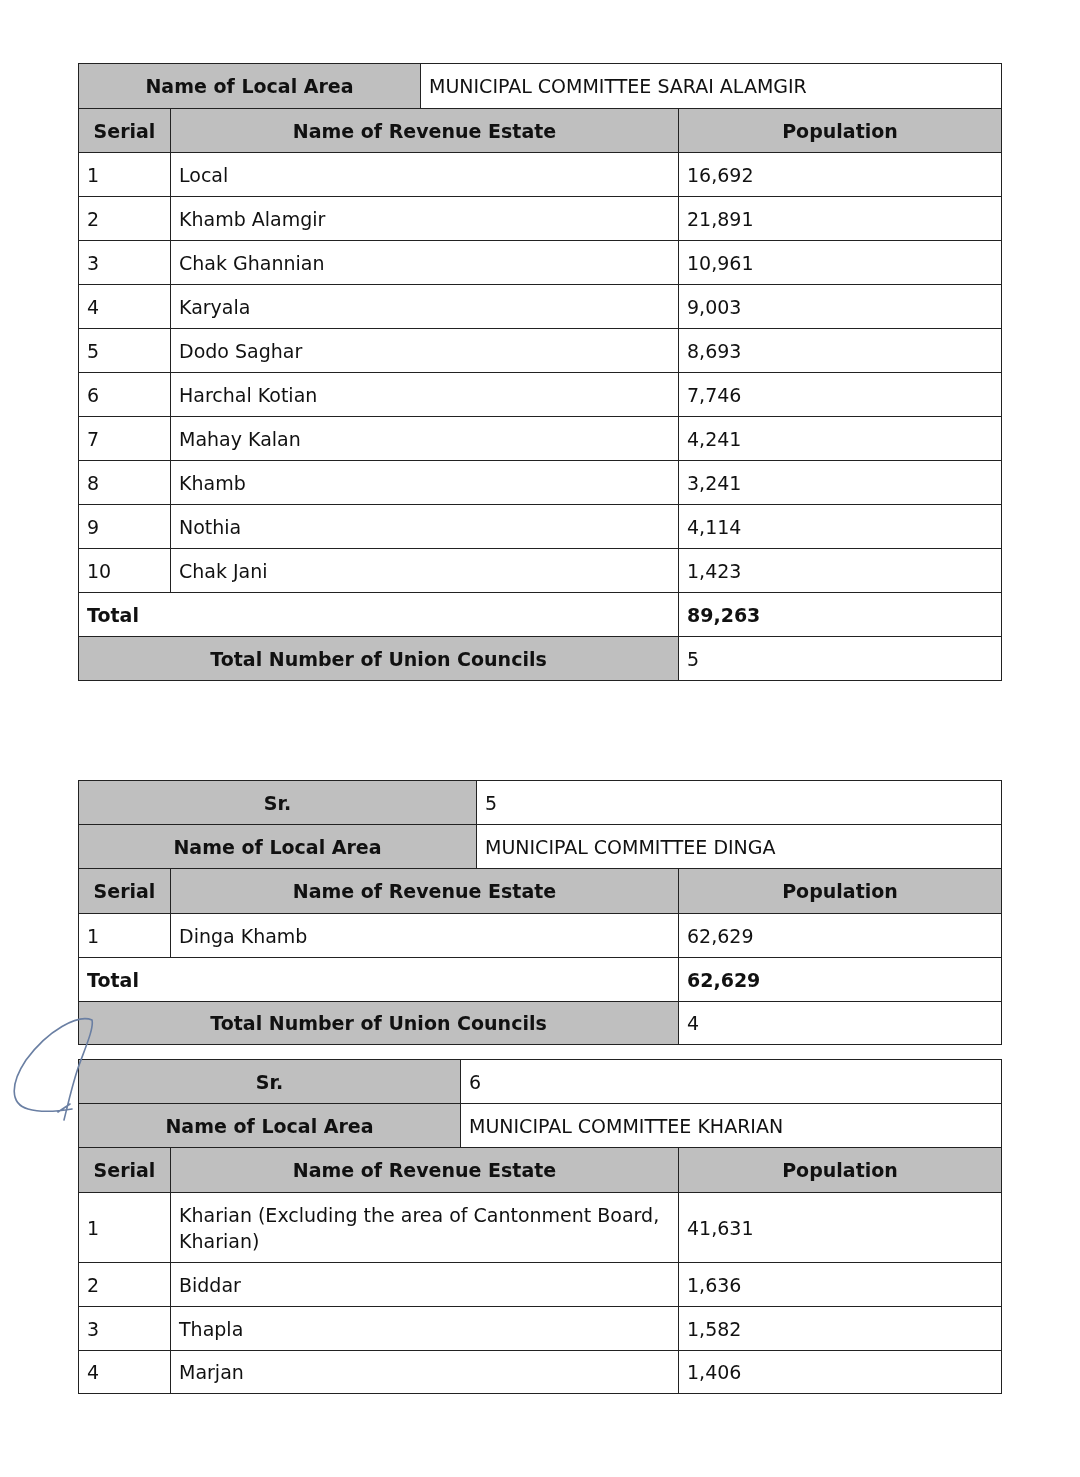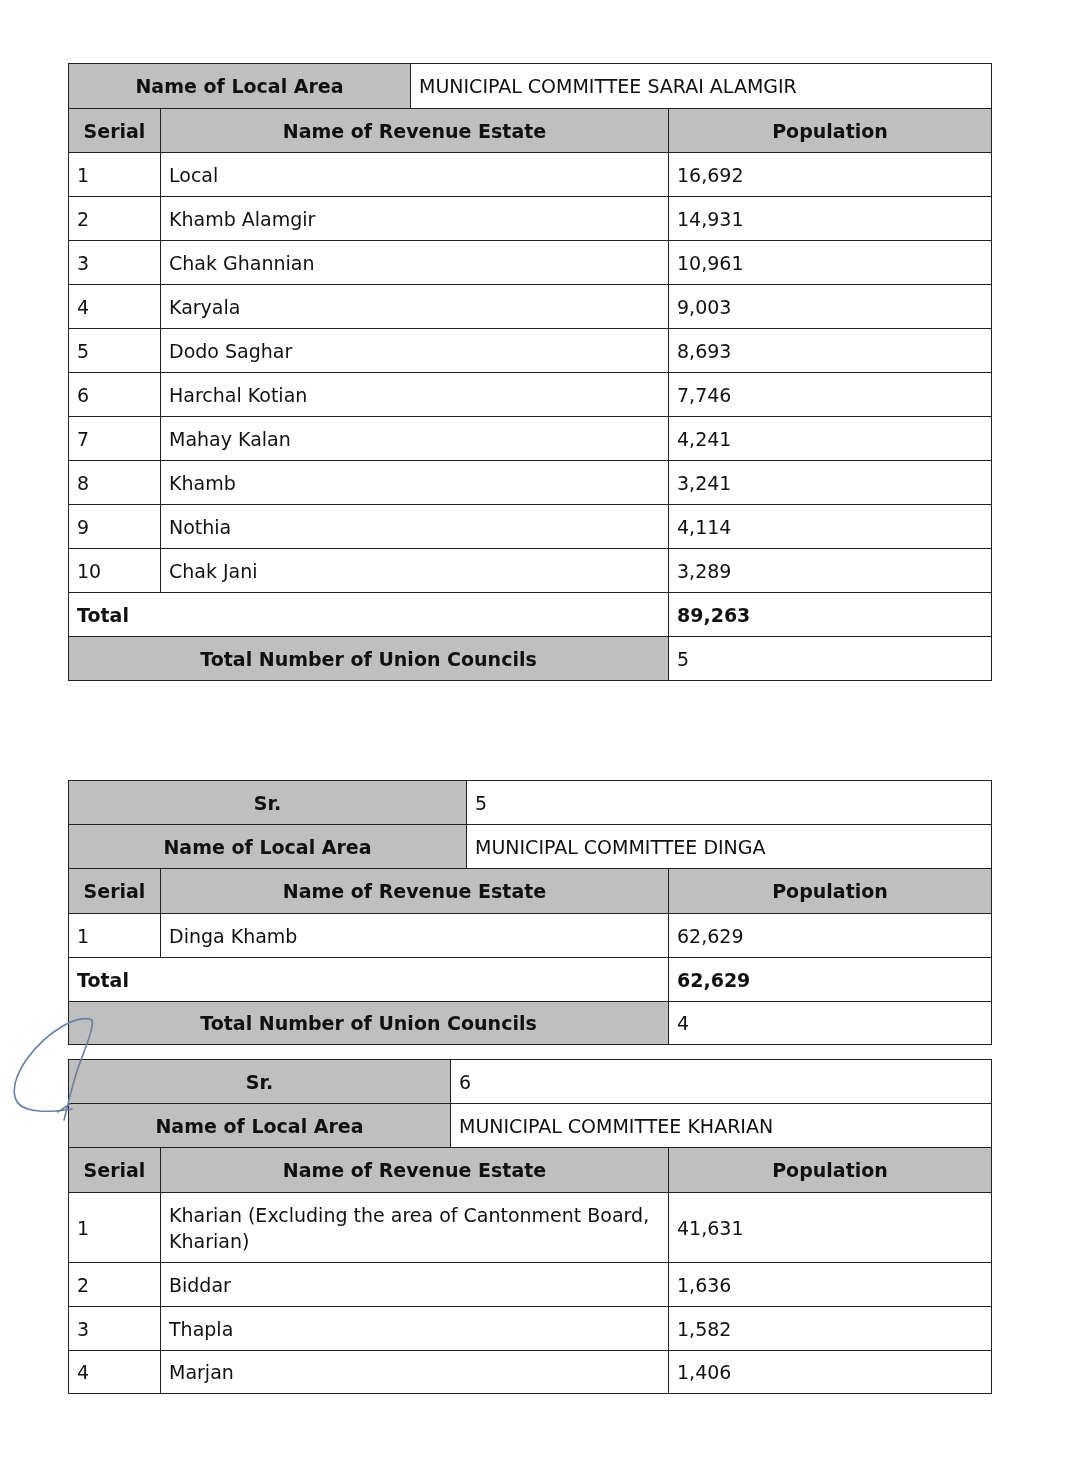--- a/index.html
+++ b/index.html
@@ -1,18 +1,18 @@
 <!DOCTYPE html>
 <html><head>
 <meta charset="utf-8">
 <style>
   html, body { margin:0; padding:0; background:#ffffff; }
   body { width:1080px; height:1477px; position:relative; overflow:hidden;
          font-family:"DejaVu Sans", sans-serif; color:#111; }
-  .tbl { position:absolute; left:68px; width:923px; border-collapse:collapse; table-layout:fixed; }
+  .tbl { position:absolute; left:78px; width:923px; border-collapse:collapse; table-layout:fixed; }
   .tbl td { border:1.5px solid #222; font-size:19px; padding:0 8px; height:42px; box-sizing:border-box; }
   .gray { background:#bfbfbf; font-weight:bold; text-align:center; }
   .c { }
   .l { text-align:left; }
   .b { font-weight:bold; }
   .sig { position:absolute; left:8px; top:1012px; width:100px; height:115px; }
 </style>
 </head>
 <body>
 
@@ -41,21 +41,21 @@
     <td class="gray">Population</td>
   </tr>
   <tr style="height:44px">
         <td class="c">1</td>
         <td class="l">Local</td>
         <td class="c">16,692</td>
       </tr>
   <tr style="height:44px">
         <td class="c">2</td>
         <td class="l">Khamb Alamgir</td>
-        <td class="c">14,931</td>
+        <td class="c">21,891</td>
       </tr>
   <tr style="height:44px">
         <td class="c">3</td>
         <td class="l">Chak Ghannian</td>
         <td class="c">10,961</td>
       </tr>
   <tr style="height:44px">
         <td class="c">4</td>
         <td class="l">Karyala</td>
         <td class="c">9,003</td>
@@ -81,21 +81,21 @@
         <td class="c">3,241</td>
       </tr>
   <tr style="height:44px">
         <td class="c">9</td>
         <td class="l">Nothia</td>
         <td class="c">4,114</td>
       </tr>
   <tr style="height:44px">
         <td class="c">10</td>
         <td class="l">Chak Jani</td>
-        <td class="c">3,289</td>
+        <td class="c">1,423</td>
       </tr>
   <tr style="height:44px">
     <td colspan="2" class="c b">Total</td>
     <td class="c b">89,263</td>
   </tr>
   <tr style="height:44px">
     <td colspan="2" class="gray">Total Number of Union Councils</td>
     <td class="c">5</td>
   </tr>
 </tbody>

